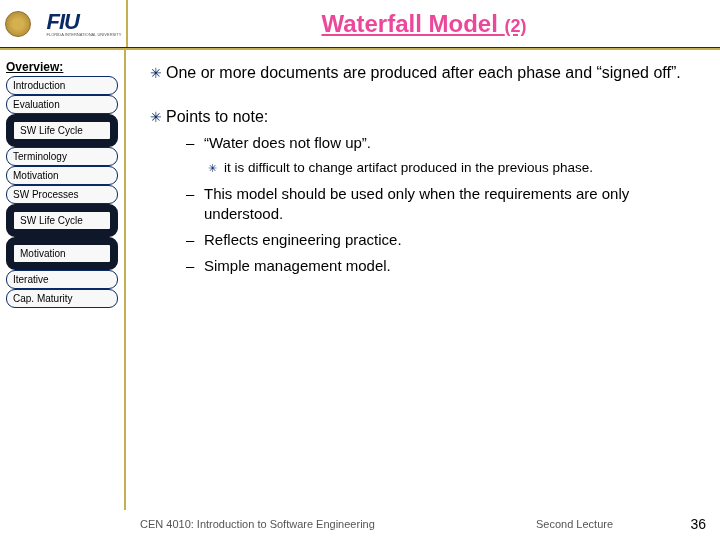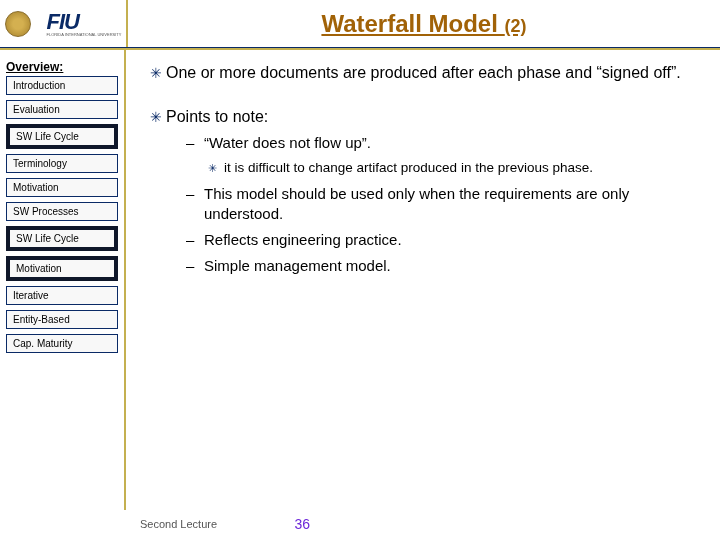--- a/index.html
+++ b/index.html
@@ -52,21 +52,21 @@
     height: 100%;
     background: #c4b050;
   }
   .title-area {
     flex: 1;
     text-align: center;
   }
   .slide-title {
     font-size: 24px;
     font-weight: bold;
-    color: #a16207;
+    color: #ec4899;
     text-decoration: underline;
   }
   .slide-title-sub {
     font-size: 18px;
   }
   .top-gold-line {
     height: 2px;
     background: #c4b050;
     width: 100%;
   }
@@ -83,28 +83,27 @@
     font-size: 12px;
     font-weight: bold;
     text-decoration: underline;
     color: #000;
     margin-bottom: 2px;
   }
   .sidebar-item {
     font-size: 10px;
     color: #000;
     padding: 3px 6px;
-    margin-bottom: 5px;
     border: 1px solid #0a2a66;
-    border-radius: 0;
+    border-radius: 9px;
     background: #f8f8f8;
     cursor: pointer;
   }
   .sidebar-item.active {
-    border: 4px solid #0f172a;
+    border: 8px solid #0f172a;
   }
   .content {
     flex: 1;
     padding: 12px 18px 12px 24px;
     position: relative;
     font-size: 16px;
     color: #000;
   }
   .bullet {
     display: flex;
@@ -154,21 +153,21 @@
     left: 0;
     right: 0;
     display: flex;
     align-items: center;
     padding: 0 14px 0 140px;
     font-size: 11px;
     color: #555;
   }
   .footer-left { flex: 1; }
   .footer-mid { width: 140px; text-align: left; }
-  .footer-num { width: 30px; text-align: right; font-size: 14px; color: #6d28d9; }
+  .footer-num { width: 30px; text-align: right; font-size: 14px; color: #000000; }
 </style>
 </head>
 <body>
 
 <div class="header">
   <div class="logo-area">
     <div class="seal"></div>
     <div class="fiu-text">
       <span class="fiu-big">FIU</span>
       <span class="fiu-small">FLORIDA INTERNATIONAL UNIVERSITY</span>
@@ -189,21 +188,20 @@
     <div id="sidebar-items">
         <div class="sidebar-item">Introduction</div>
         <div class="sidebar-item">Evaluation</div>
         <div class="sidebar-item active">SW Life Cycle</div>
         <div class="sidebar-item">Terminology</div>
         <div class="sidebar-item">Motivation</div>
         <div class="sidebar-item">SW Processes</div>
         <div class="sidebar-item active">SW Life Cycle</div>
         <div class="sidebar-item active">Motivation</div>
         <div class="sidebar-item">Iterative</div>
-        <div class="sidebar-item">Entity-Based</div>
         <div class="sidebar-item">Cap. Maturity</div>
       </div>
   </div>
 
   <div class="content">
     <div id="bullets">
         <div class="bullet">
           <div class="bullet-icon">✳</div>
           <div class="bullet-text">One or more documents are produced after each phase and “signed off”.</div>
         </div>
@@ -232,15 +230,16 @@
                 <div class="sub-dash">–</div>
                 <div style="flex: 1 1 0%;">Simple management model.</div>
               </div>
             </div></div>
         </div>
       </div>
   </div>
 </div>
 
 <div class="footer">
+  <div class="footer-left">CEN 4010: Introduction to Software Engineering</div>
   <div class="footer-mid">Second Lecture</div>
   <div class="footer-num">36</div>
 </div>
 
 </body></html>

